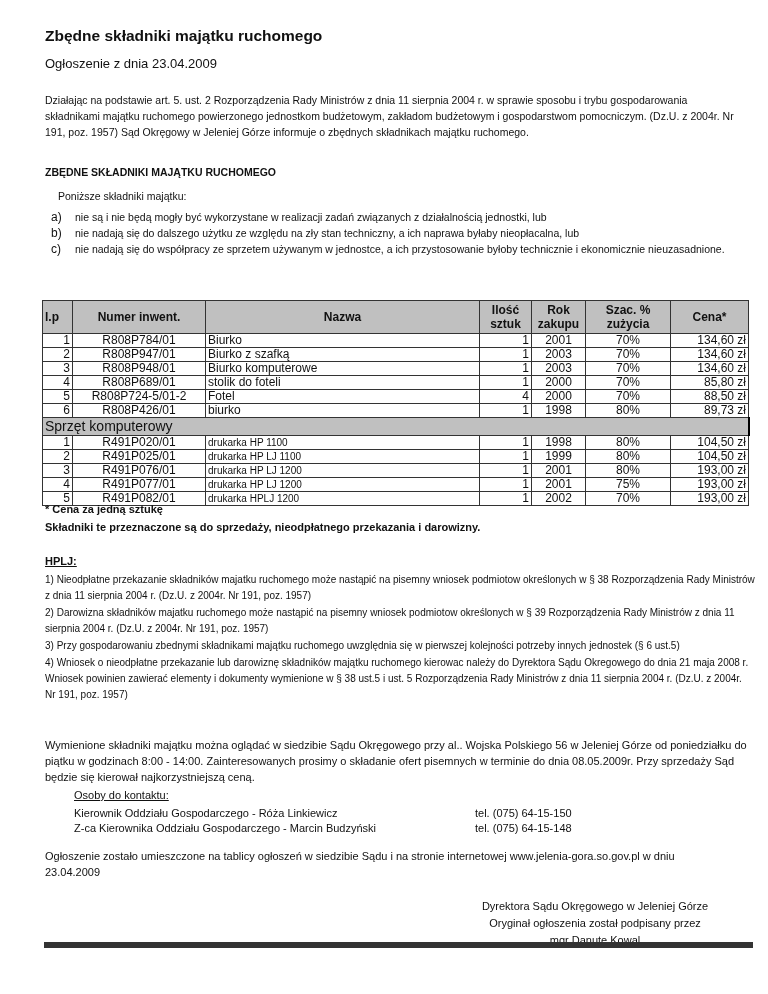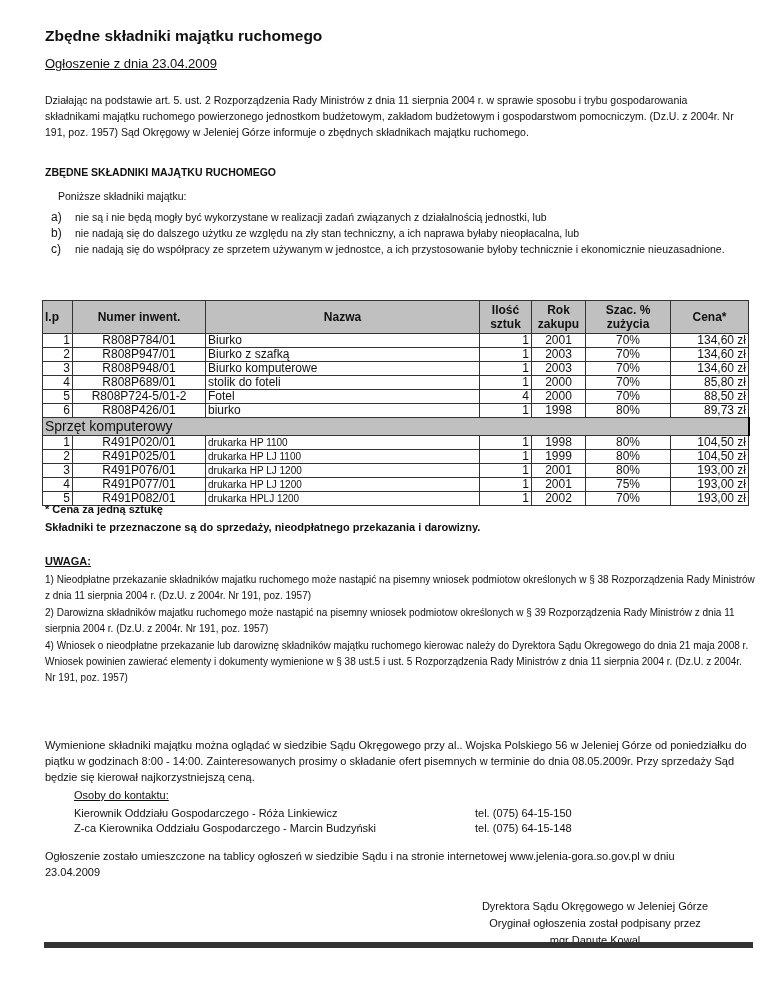--- a/index.html
+++ b/index.html
@@ -1,20 +1,20 @@
 <!DOCTYPE html>
 <html><head>
 <meta charset="utf-8">
 <style>
   html, body { margin:0; padding:0; background:#fff; }
   body { width:768px; height:994px; position:relative; overflow:hidden; color:#111;
          font-family:"Liberation Sans", sans-serif; }
   .abs { position:absolute; }
   .title { left:45px; top:27px; font-size:15.5px; font-weight:bold; }
-  .subtitle { left:45px; top:56px; font-size:13px; text-decoration:underline; }
+  .subtitle { left:45px; top:56px; font-size:13px; }
   .intro { left:45px; top:92px; width:700px; font-size:10.5px; line-height:16px; }
   .heading2 { left:45px; top:166px; font-size:10.5px; font-weight:bold; }
   .lead { left:58px; top:190px; font-size:10.5px; }
   .conds { left:45px; top:210px; width:700px; font-size:10.5px; }
   .cond { display:flex; align-items:center; line-height:14px; margin-bottom:2px; }
   .cond .lbl { width:24px; font-size:12px; padding-left:6px; }
   .cond .txt { flex:1; }
 
   table.inv { position:absolute; left:42px; top:300px; border-collapse:collapse; font-size:12px; }
   table.inv td, table.inv th { border:1px solid #333; padding:0 2px; height:13px; line-height:13px; }
@@ -191,24 +191,25 @@
         <td class="c-year">2002</td>
         <td class="c-wear">70%</td>
         <td class="c-price">193,00 zł</td>
       </tr>
     </tbody>
 </table>
 
 <div class="abs footnote">* Cena za jedną sztukę</div>
 <div class="abs purpose">Składniki te przeznaczone są do sprzedaży, nieodpłatnego przekazania i darowizny.</div>
 
-<div class="abs uwaga">UWAGA:</div>
+<div class="abs uwaga">HPLJ:</div>
 <div class="abs notes">
   <p>1) Nieodpłatne przekazanie składników majatku ruchomego może nastąpić na pisemny wniosek podmiotow określonych w § 38 Rozporządzenia Rady Ministrów z dnia  11 sierpnia 2004 r. (Dz.U. z 2004r. Nr 191, poz. 1957)</p>
   <p>2) Darowizna składników majatku ruchomego może nastąpić na pisemny wniosek podmiotow określonych w § 39 Rozporządzenia Rady Ministrów z dnia  11 sierpnia 2004 r. (Dz.U. z 2004r. Nr 191, poz. 1957)</p>
+  <p>3) Przy gospodarowaniu zbednymi składnikami majątku ruchomego uwzględnia się w pierwszej kolejności potrzeby innych jednostek (§ 6 ust.5)</p>
   <p>4) Wniosek o nieodpłatne przekazanie lub darowiznę składników majątku ruchomego kierowac należy do Dyrektora Sądu Okregowego do dnia 21 maja 2008 r. Wniosek powinien zawierać elementy i dokumenty wymienione w § 38 ust.5 i ust. 5 Rozporządzenia Rady Ministrów z dnia  11 sierpnia 2004 r. (Dz.U. z 2004r. Nr 191, poz. 1957)</p>
 </div>
 
 <div class="abs viewing">Wymienione składniki majątku można oglądać w siedzibie Sądu Okręgowego przy al.. Wojska Polskiego 56 w Jeleniej Górze od poniedziałku do piątku w godzinach 8:00 - 14:00. Zainteresowanych prosimy o składanie ofert pisemnych w terminie do dnia 08.05.2009r. Przy sprzedaży Sąd będzie się kierował najkorzystniejszą ceną.</div>
 <div class="abs contacts-h">Osoby do kontaktu:</div>
 <div class="abs contact c1">Kierownik Oddziału Gospodarczego - Róża Linkiewicz</div>
 <div class="abs contact t1">tel. (075) 64-15-150</div>
 <div class="abs contact c2">Z-ca Kierownika Oddziału Gospodarczego - Marcin Budzyński</div>
 <div class="abs contact t2">tel. (075) 64-15-148</div>
 

